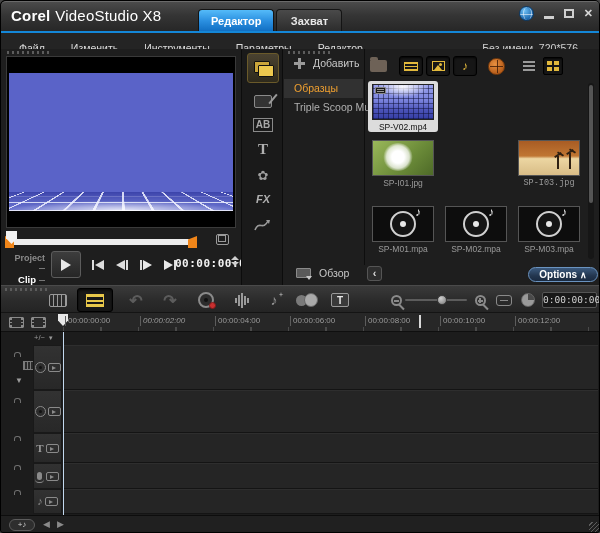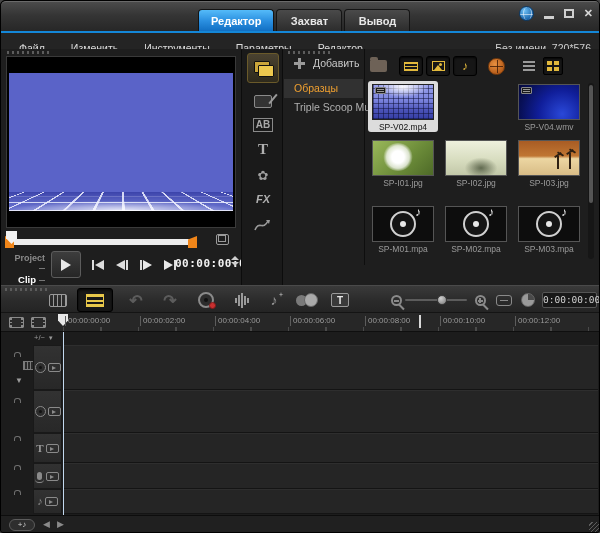--- a/index.html
+++ b/index.html
@@ -28,21 +28,21 @@
   .wc-min{width:10px;height:3px;background:#cfcfcf;margin-top:8px;}
   .wc-max{width:10px;height:9px;border:2px solid #cfcfcf;}
   .wc-close{color:#d8d8d8;font-size:11px;font-weight:bold;line-height:15px;}
   .accent-line{position:absolute;left:0;top:30px;width:600px;height:2px;background:#1487d8;}
 
   
   .menubar{position:absolute;left:0;top:32px;width:600px;height:30px;background:#242424;
     border-bottom:1px solid #101010;display:flex;align-items:center;}
   .menu-item{color:#dcdcdc;font-size:10.5px;margin-left:26px;cursor:default;}
   .menu-item:first-child{margin-left:18px;}
-  .project-info{position:absolute;right:10px;color:#cfcfcf;font-size:10.5px;}
+  .project-info{position:absolute;right:23px;color:#cfcfcf;font-size:10.5px;}
 
   
   .workspace{position:absolute;left:0;top:48px;width:600px;height:236px;background:#1e1e1e;}
   .grip-dots{position:absolute;width:42px;height:3px;
     background:repeating-linear-gradient(90deg,#5c5c5c 0 2px,transparent 2px 5px);}
 
   
   .preview-panel{position:absolute;left:0;top:0;width:240px;height:236px;}
   .video-frame{position:absolute;left:5px;top:7px;width:230px;height:172px;background:#000;
     border:1px solid #3a3a3a;}
@@ -265,24 +265,26 @@
   .nav-arrow{position:absolute;top:3px;color:#8a8a8a;font-size:9px;}
   .resize-grip{position:absolute;right:2px;bottom:2px;width:10px;height:10px;
     background:repeating-linear-gradient(135deg,transparent 0 2px,#5c5c5c 2px 3px);}
 </style>
 </head>
 <body>
 
 <div id="app">
 
   <div class="titlebar">
+    <div class="app-title">
+      <span class="brand">Corel</span><span class="product">VideoStudio X8</span>
+    </div>
     <div class="tabs">
       <div class="tab active">Редактор</div>
       <div class="tab">Захват</div>
-      <div class="tab">Вывод</div>
     </div>
     <div class="win-controls">
       <div class="globe"></div>
       <div class="wc-min"></div>
       <div class="wc-max"></div>
       <div class="wc-close">✕</div>
     </div>
   </div>
   <div class="accent-line"></div>
 
@@ -407,35 +409,25 @@
           </div>
       </div>
 
       <div class="thumb-grid">
         <div class="cell selected" style="left:0px;top:0px;">
           <div class="thumb th-disco">
               <span class="badge-film"></span>
             </div>
           <div class="cell-label">SP-V02.mp4</div>
         </div>
-        <div class="cell" style="left:146px;top:0px;">
-          <div class="thumb th-blue">
-              <span class="badge-film"></span>
-            </div>
-          <div class="cell-label">SP-V04.wmv</div>
-        </div>
         <div class="cell" style="left:0px;top:56px;">
           <div class="thumb th-dandelion"></div>
           <div class="cell-label">SP-I01.jpg</div>
         </div>
-        <div class="cell" style="left:73px;top:56px;">
-          <div class="thumb th-trees"></div>
-          <div class="cell-label">SP-I02.jpg</div>
-        </div>
-        <div class="cell" style="left:146px;top:56px;">
+        <div class="cell" style="left:146px;top:56px;font-family:Liberation Mono, monospace;">
           <div class="thumb th-desert">
               <i class="t1"></i>
               <i class="t2"></i>
             </div>
           <div class="cell-label">SP-I03.jpg</div>
         </div>
         <div class="cell" style="left:0px;top:122px;">
           <div class="thumb th-audio">
               <span class="vinyl">
                 <span class="note">♪</span>
@@ -457,20 +449,30 @@
                 <span class="note">♪</span>
               </span>
             </div>
           <div class="cell-label">SP-M03.mpa</div>
         </div>
       </div>
       <div class="lib-scrollbar">
           <div class="lib-scroll-thumb"></div>
         </div>
 
+      <div class="lib-bottom">
+        <div class="browse-btn">
+          <span class="browse-ico"></span>
+          <span>Обзор</span>
+        </div>
+        <div class="scroll-left-btn">‹</div>
+        <div class="options-btn">
+          <span>Options</span><span class="chev">∧</span>
+        </div>
+      </div>
     </div>
   </div>
 
   <div class="tl-toolbar">
     <div class="grip-dots" style="left:4px;top:2px;"></div>
     <div class="tlb" style="left:44px;">
         <span class="ico-storyboard"></span>
       </div>
     <div class="tl-active-box">
         <span class="ico-timeline"></span>
@@ -530,21 +532,21 @@
   <div class="ruler-row">
     <div class="ruler-btn" style="left:6px;">
         <span class="mini-film"></span>
       </div>
     <div class="ruler-btn" style="left:28px;">
         <span class="mini-film"></span>
       </div>
     <div class="ruler">
       <div class="playhead-flag"></div>
       <span class="tick" style="left:8px;">00:00:00:00</span>
-      <span class="tick" style="left:83px;">00:00:02:00</span>
+      <span class="tick" style="left:83px;font-style:italic;">00:00:02:00</span>
       <span class="tick" style="left:158px;">00:00:04:00</span>
       <span class="tick" style="left:233px;">00:00:06:00</span>
       <span class="tick" style="left:308px;">00:00:08:00</span>
       <span class="tick" style="left:383px;">00:00:10:00</span>
       <span class="tick" style="left:458px;">00:00:12:00</span>
       <div class="ruler-mark"></div>
     </div>
   </div>
 
   <div class="tracks">

